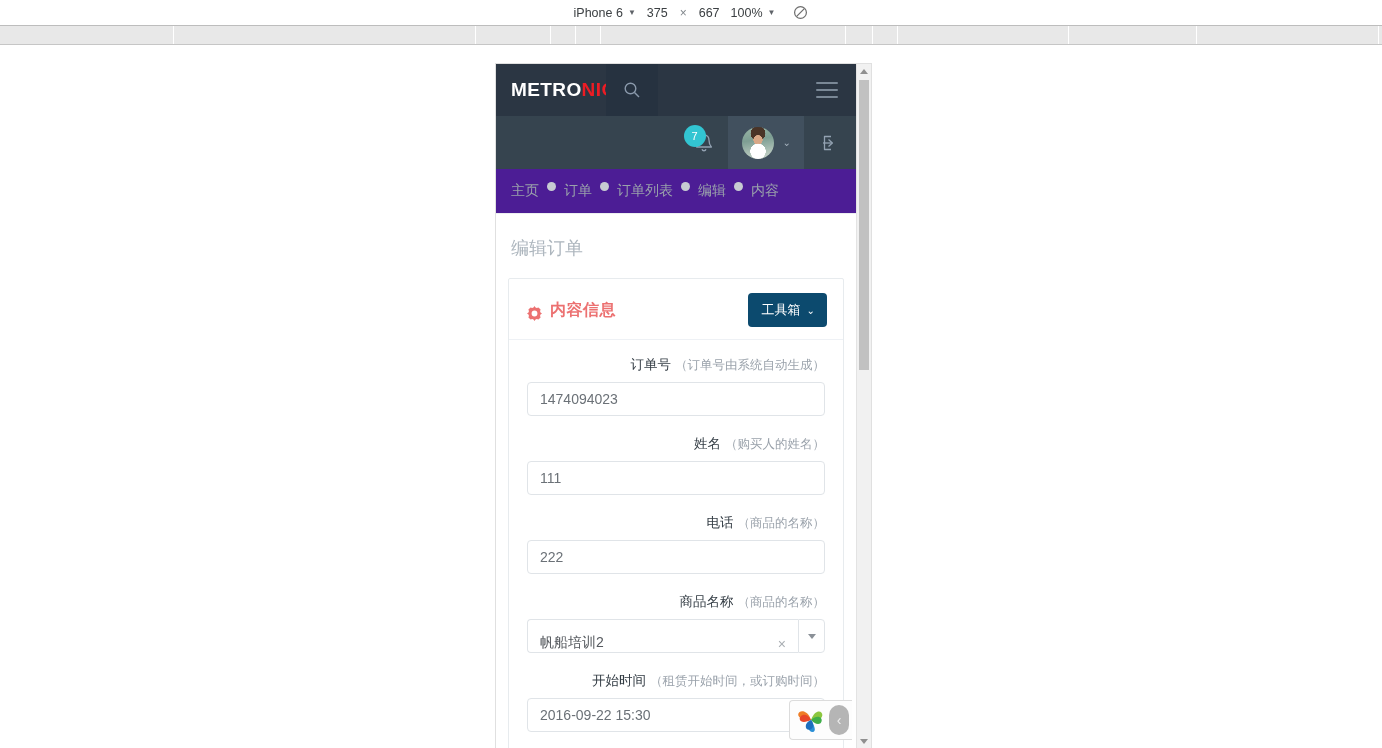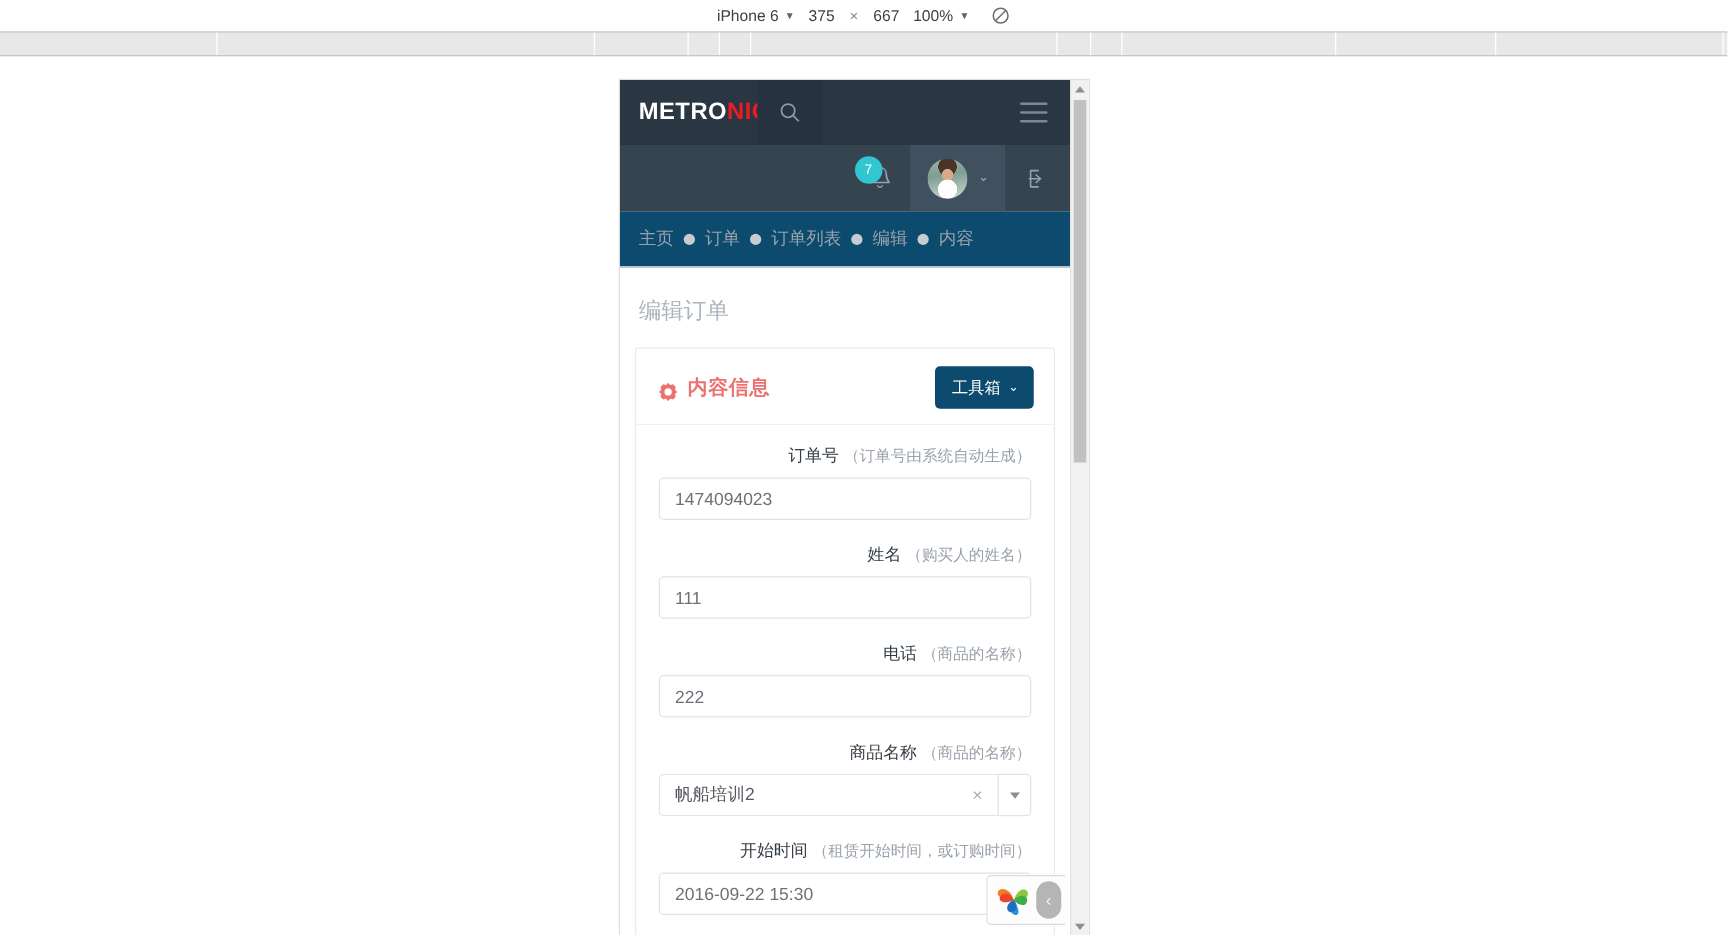--- a/index.html
+++ b/index.html
@@ -107,24 +107,24 @@
       radial-gradient(circle at 50% 40%, #d8a887 0 18%, rgba(0,0,0,0) 19%),
       radial-gradient(circle at 50% 20%, #4a3427 0 24%, rgba(0,0,0,0) 25%),
       linear-gradient(170deg, #9bb7a6 0%, #7d9e93 40%, #cfd9cf 100%);
     border: 0; overflow: hidden; flex: none;
   }
   .chev { color: #a6b3bf; font-size: 10px; }
   .hm-item.logout { padding: 0 16px 0 14px; }
 
   
   .page-bar {
-    background: #0c4a6e;
+    background: #4c1d95;
     border-bottom: 1px solid #eceef1;
     padding: 13px 15px 13px 15px;
-    display: flex; align-items: center; flex-wrap: nowrap;
+    display: flex; align-items: flex-start; flex-wrap: nowrap;
     font-size: 14px;
   }
   .bc-link { color: #9aa2ab; }
   .bc-sep {
     width: 9px; height: 9px; border-radius: 50%;
     background: #c7ccd2; margin: 0 8px; display: inline-block;
   }
 
   
   .page-title {
@@ -165,21 +165,21 @@
     border: 1px solid #e0e4e8; border-radius: 4px;
     padding: 6px 12px; font-size: 14px; color: #6b7177;
     background: #ffffff; font-family: inherit; outline: none;
   }
   .form-control::placeholder { color: #6b7177; }
 
   
   .select2 { display: flex; width: 100%; height: 34px; }
   .select2-main {
     flex: 1; border: 1px solid #e0e4e8; border-right: none;
-    border-radius: 4px 0 0 4px; display: flex; align-items: center;
+    border-radius: 4px 0 0 4px; display: flex; align-items: flex-end;
     padding: 0 8px 0 12px; font-size: 14px; color: #55595e;
     background: #fff;
   }
   .select2-main .val { flex: 1; }
   .select2-clear { color: #a9aeb3; font-size: 14px; padding: 0 4px; cursor: pointer; }
   .select2-arrow {
     width: 27px; border: 1px solid #e0e4e8; border-radius: 0 4px 4px 0;
     display: flex; align-items: center; justify-content: center; background: #fff;
     cursor: pointer;
   }

